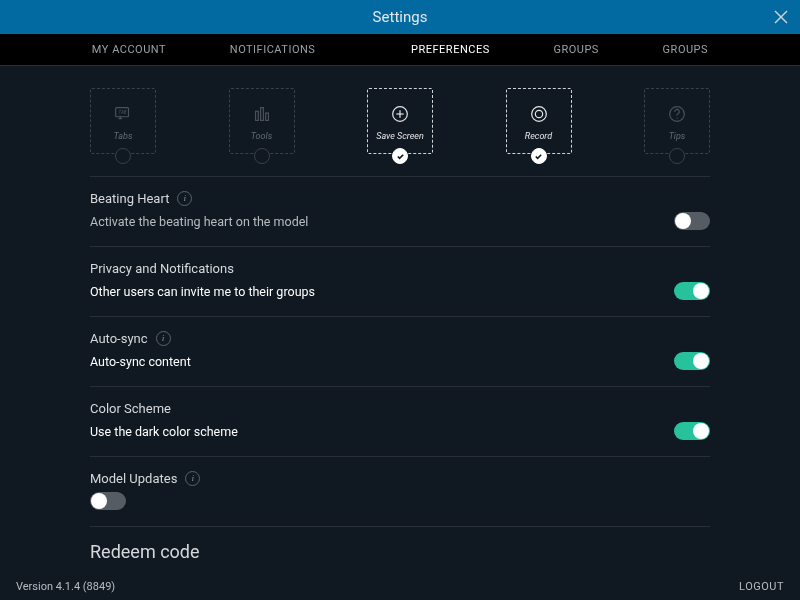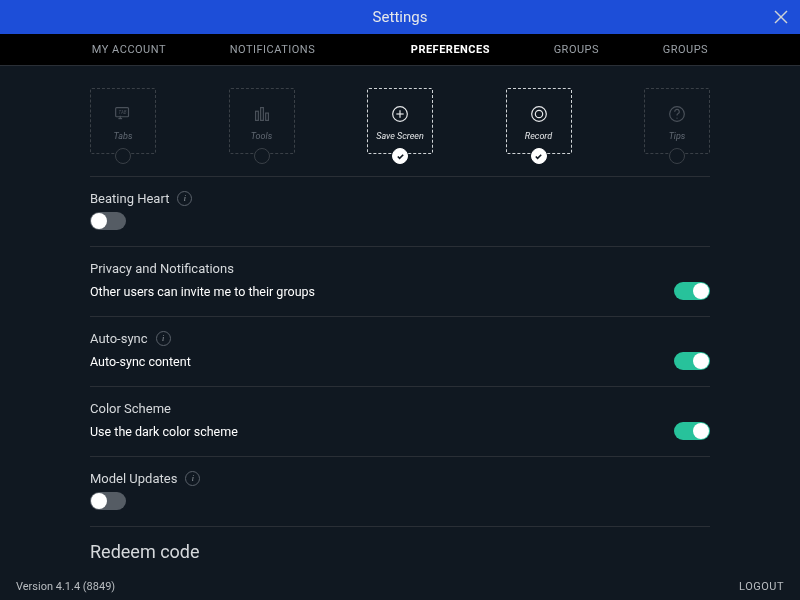--- a/index.html
+++ b/index.html
@@ -5,42 +5,42 @@
   * { box-sizing: border-box; margin: 0; padding: 0; }
   html, body {
     width: 800px; height: 600px;
     background: #101821;
     font-family: -apple-system, "Segoe UI", Roboto, Arial, sans-serif;
     color: #e6e8ea;
     overflow: hidden;
   }
   .titlebar {
     height: 34px;
-    background: #1d4ed8;
+    background: #0369a1;
     display: flex; align-items: center; justify-content: center;
     position: relative;
   }
   .titlebar .title { font-size: 15px; color: #e6e8ea; }
   .titlebar .close {
     position: absolute; right: 10px; top: 8px;
     width: 18px; height: 18px;
     cursor: pointer;
   }
   .titlebar .close svg { stroke: #cfd3d6; }
   .tabs {
     height: 32px;
     background: #000000;
     display: flex;
     align-items: center;
     justify-content: space-around;
     padding: 0 60px;
     border-bottom: 1px solid #2a2f36;
   }
   .tab { font-size: 11px; letter-spacing: 0.5px; color: #9aa0a6; cursor: pointer; }
-  .tab.active { color: #ffffff; font-weight: 700; margin-left: 32px; }
+  .tab.active { color: #ffffff; font-weight: 400; margin-left: 32px; }
   .content {
     padding: 22px 90px 0 90px;
     height: calc(100% - 34px - 32px - 28px);
     overflow: hidden;
   }
   
   .tile-row {
     display: flex; justify-content: space-between; gap: 36px;
     margin-bottom: 22px;
     position: relative;
@@ -213,20 +213,21 @@
       <span class="check"></span>
     </div>
   </div>
 
   <div class="section">
     <div class="heading-row">
       <span class="heading">Beating Heart</span>
       <span class="info-badge">i</span>
     </div>
     <div class="row">
+      <span class="desc">Activate the beating heart on the model</span>
       <span class="toggle">
           <span class="knob"></span>
         </span>
     </div>
   </div>
 
   <div class="section">
     <div class="heading-row">
       <span class="heading">Privacy and Notifications</span>
     </div>

